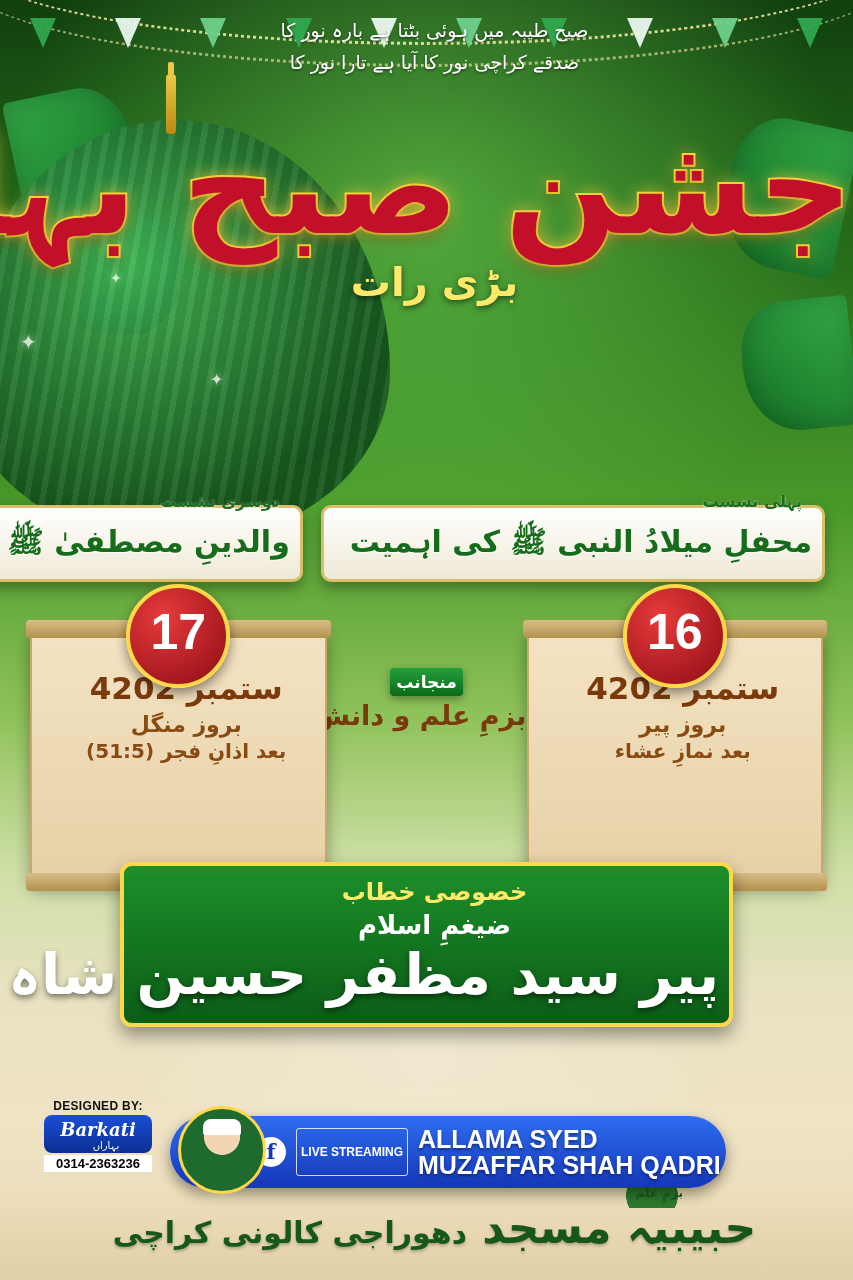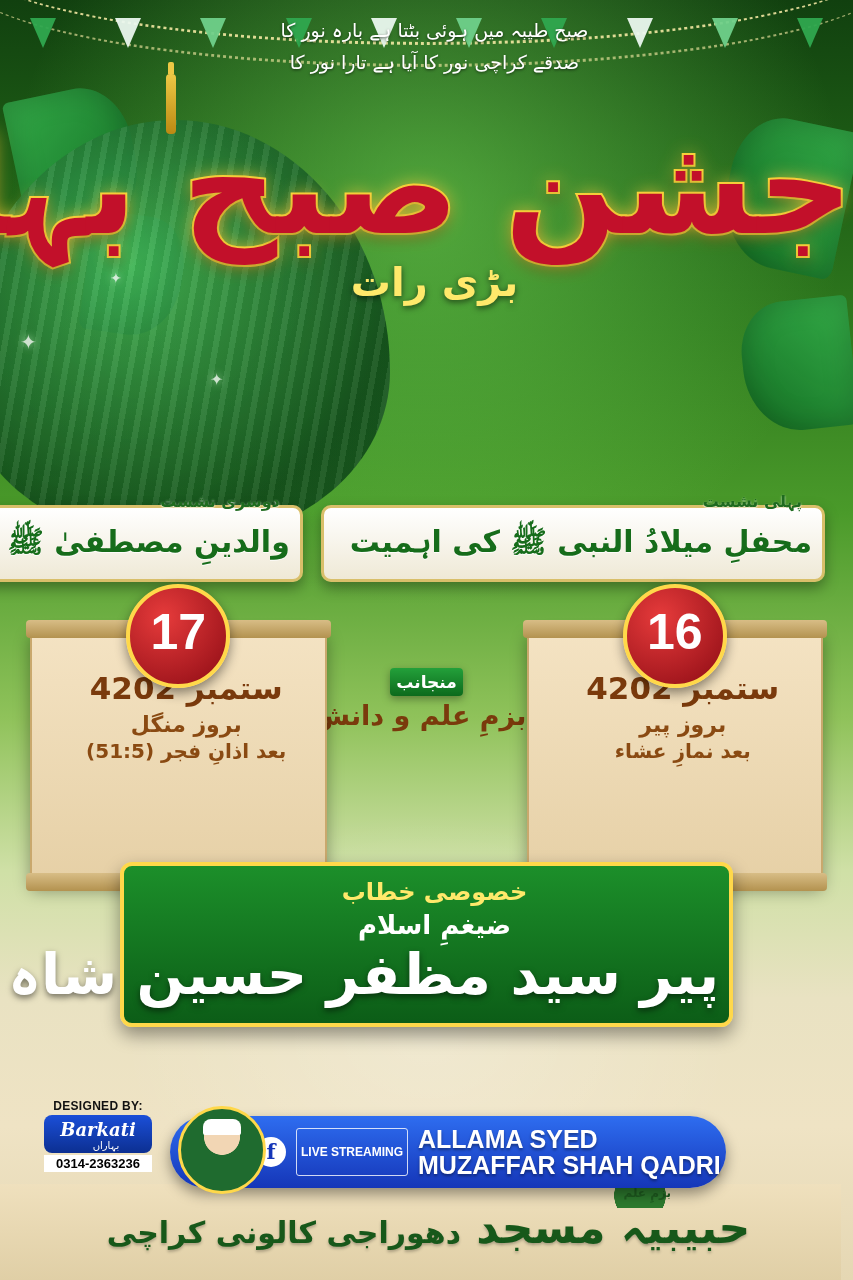--- a/index.html
+++ b/index.html
@@ -394,21 +394,21 @@
     position:absolute;
     left: 22px; top: 10px;
     width: 38px; height: 16px;
     background:#ffffff;
     border-radius: 8px 8px 2px 2px;
   }
 
   
   .footer{
     position:absolute;
-    left:0; right:12px; bottom: 0;
+    left:0; right:0; bottom: 0;
     height: 96px;
     background: linear-gradient(180deg,#efe0bd,#e0cfa6);
     z-index:6;
     text-align:center;
   }
   .footer .logo{
     position:absolute;
     right: 170px; top: -18px;
     width: 46px; height: 42px;
     background: radial-gradient(circle at 50% 70%, #2d7a2e 0 60%, transparent 61%);

